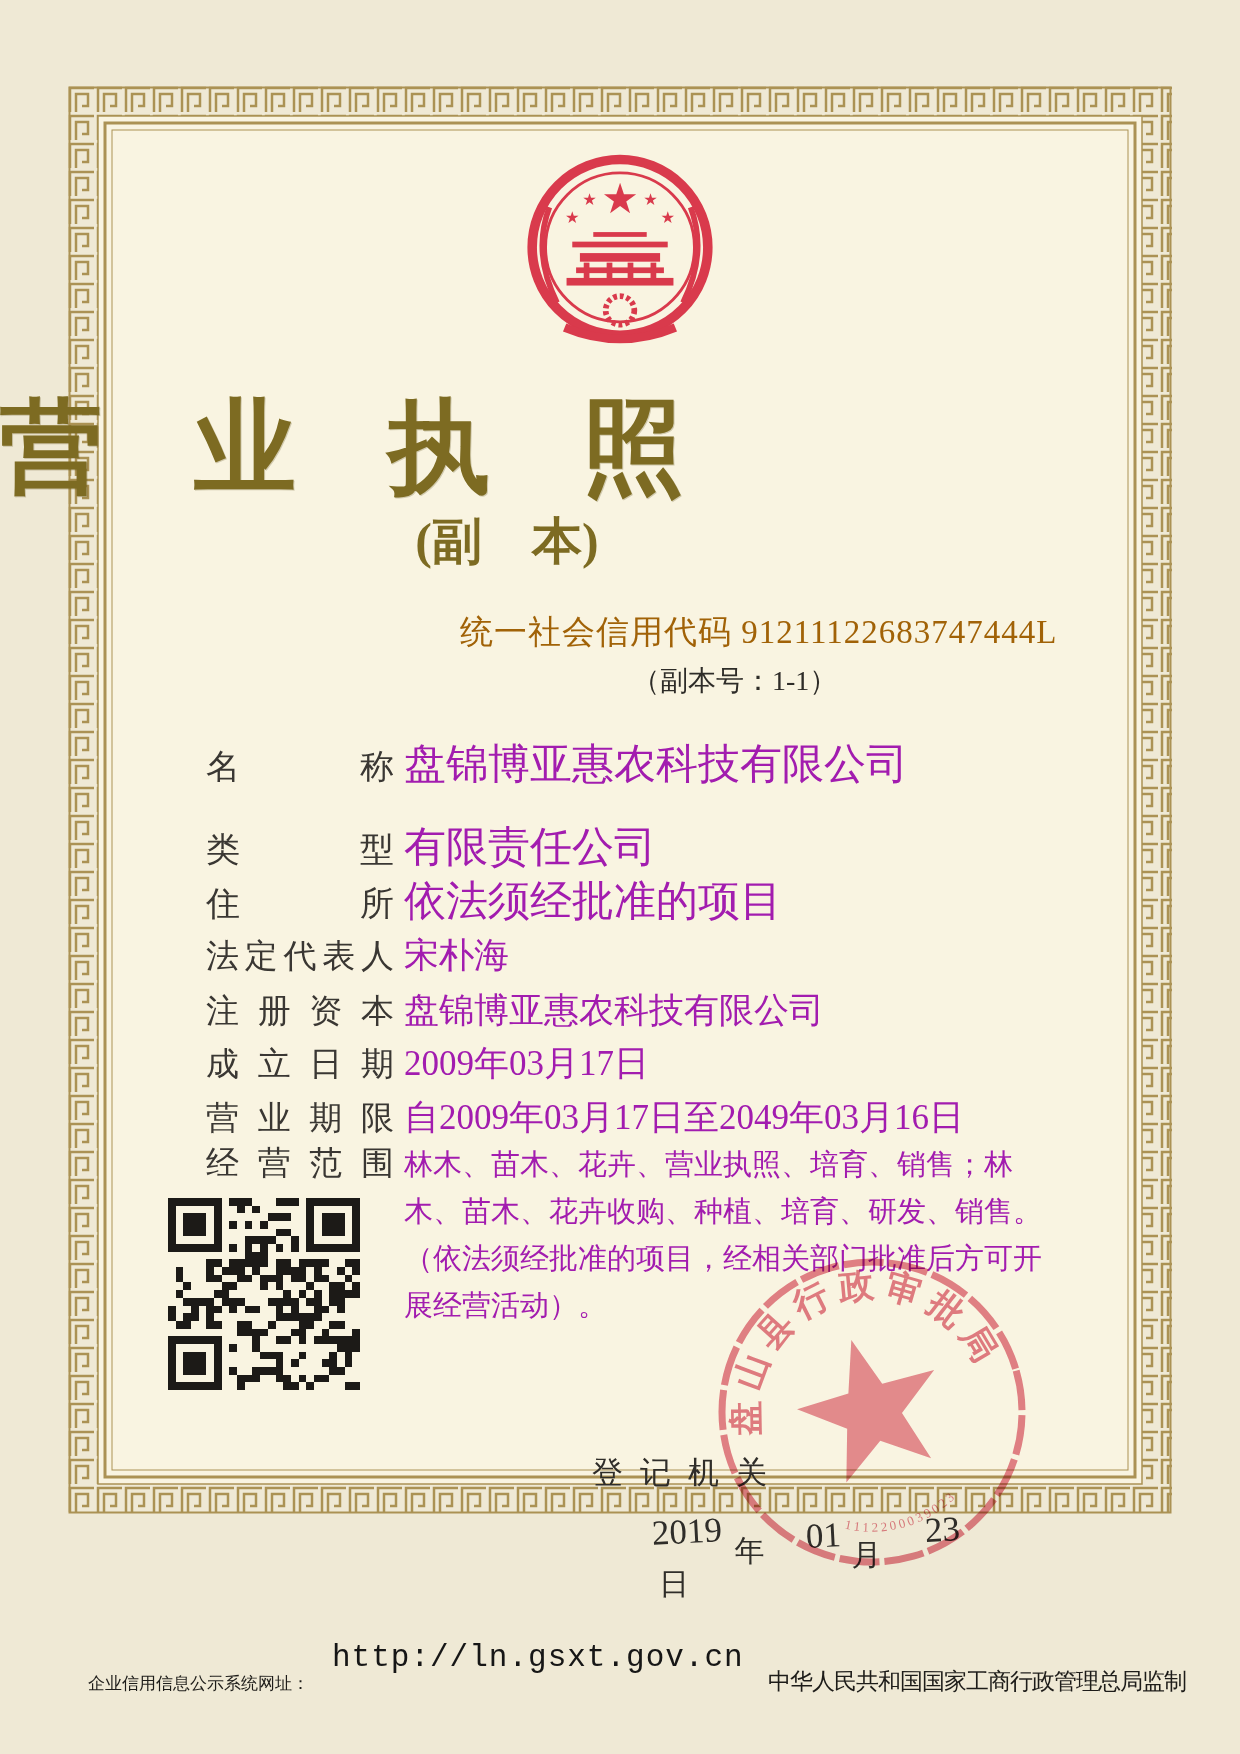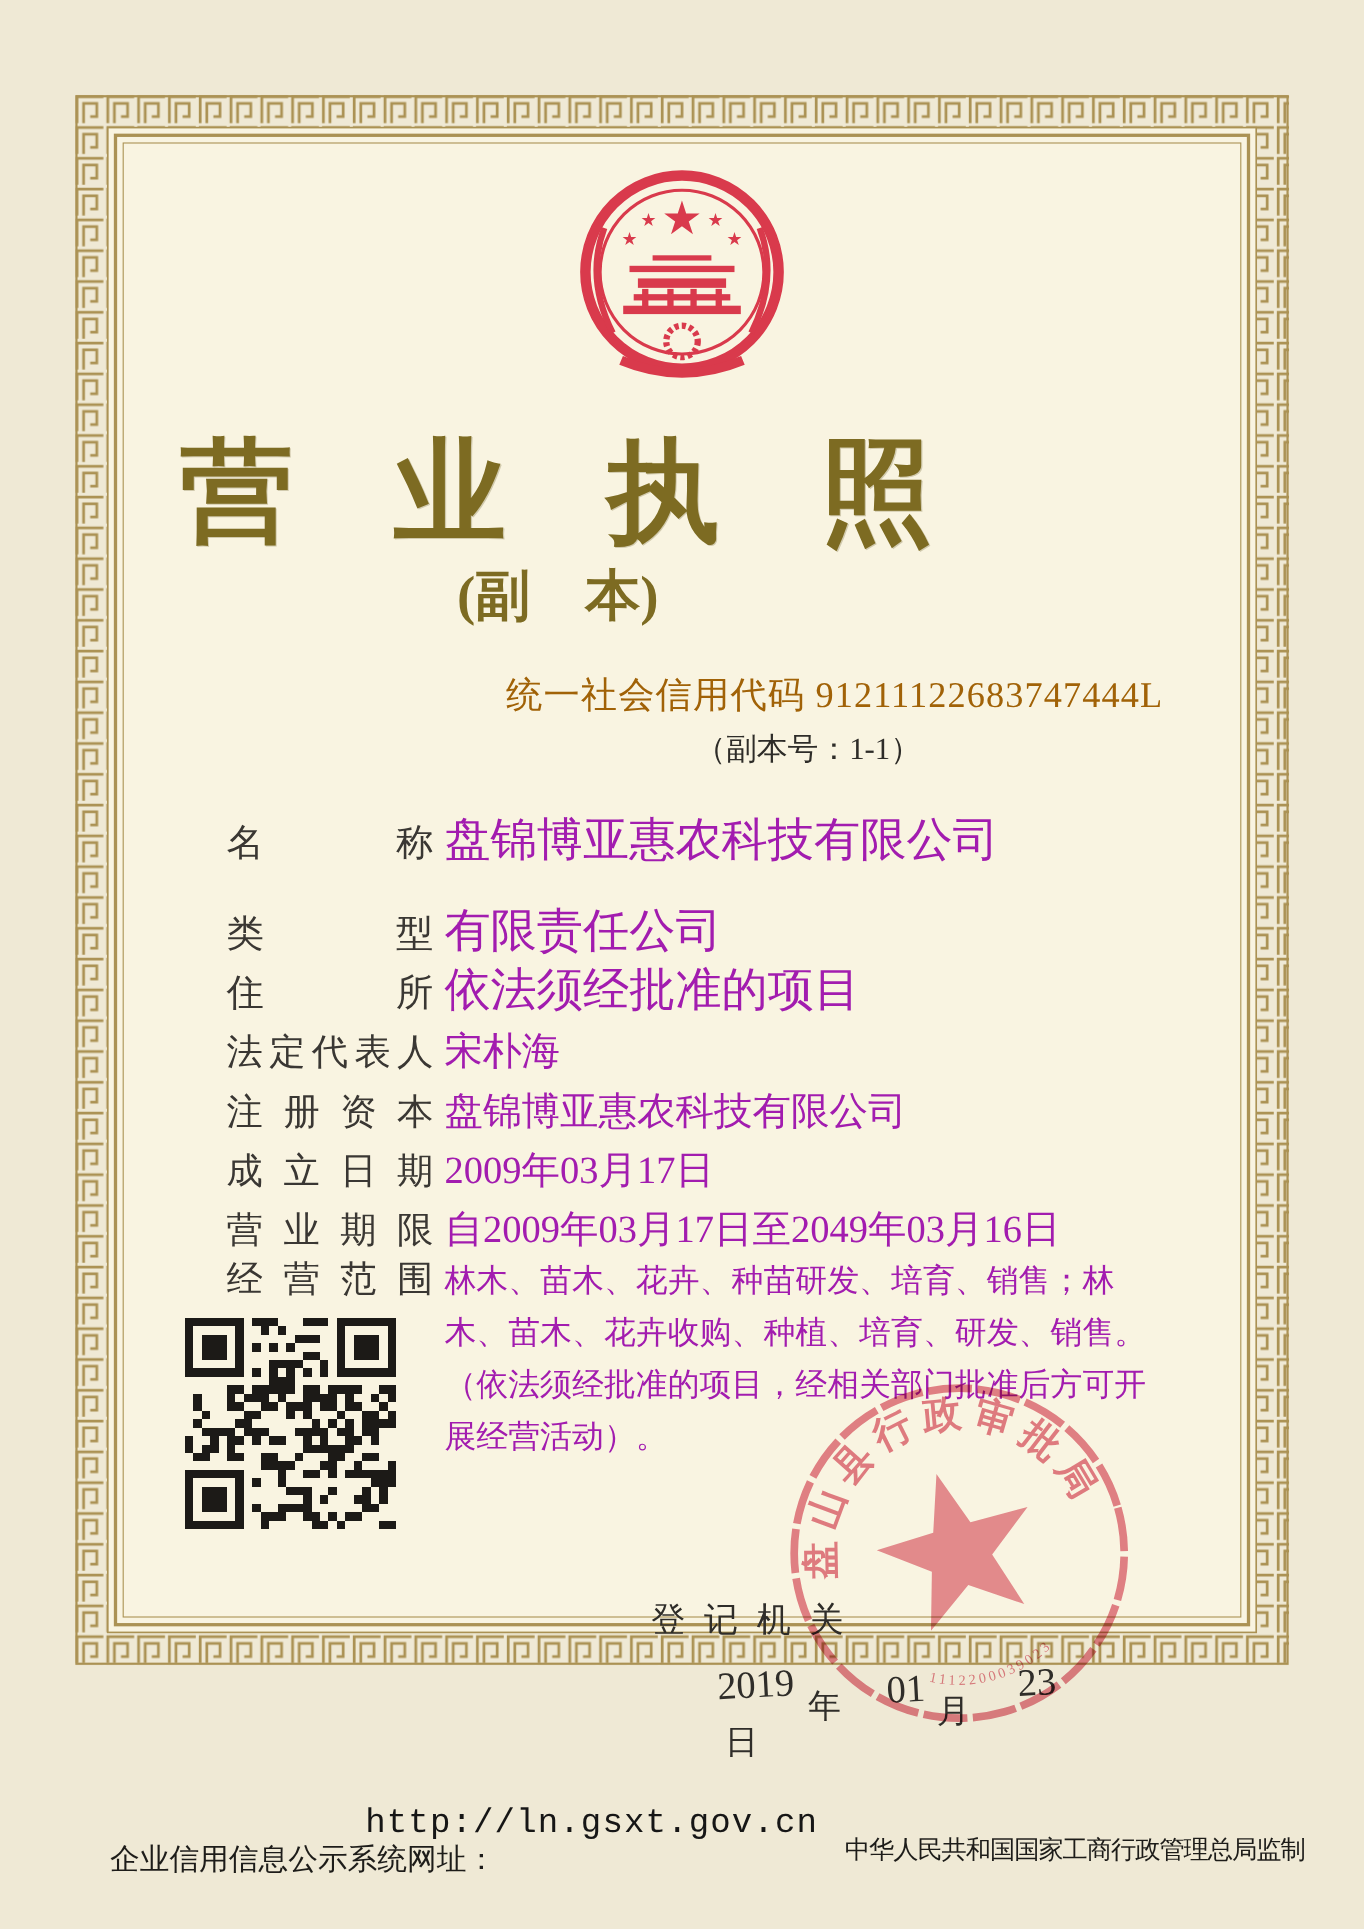--- a/index.html
+++ b/index.html
@@ -8,21 +8,21 @@
   .page{position:absolute;inset:0;}
   
   .frame{position:absolute;left:68px;top:86px;width:1104px;height:1428px;}
   
   .wm{position:absolute;left:0;width:1240px;text-align:center;white-space:nowrap;
       font-size:86px;font-weight:bold;letter-spacing:28px;color:rgba(205,188,138,0.14);
       pointer-events:none;user-select:none;}
   
   .emblem{position:absolute;left:524px;top:150px;width:192px;height:210px;}
   
-  .title{position:absolute;top:380px;left:0;width:1012px;display:flex;justify-content:center;}
+  .title{position:absolute;top:380px;left:0;width:1012px;display:flex;justify-content:flex-start;}
   .title span{font-size:102px;font-weight:bold;color:#7d6b22;letter-spacing:92px;margin-right:-92px;
               text-shadow:1px 1px 0 rgba(90,75,20,.25);}
   .subtitle{position:absolute;top:508px;left:0;width:1014px;text-align:center;
             font-size:50px;font-weight:bold;color:#7d6b22;}
   .credit{position:absolute;left:460px;top:610px;font-size:33px;color:#a16207;letter-spacing:1px;}
   .copynum{position:absolute;left:632px;top:662px;font-size:28px;color:#2e2c28;}
   
   .fields{position:absolute;left:206px;top:738px;width:870px;}
   .frow{display:flex;align-items:baseline;}
   .flabel{flex:0 0 188px;text-align:justify;text-align-last:justify;font-size:34px;color:#3a3733;}
@@ -38,21 +38,21 @@
   .notice{position:absolute;left:112px;top:1396px;width:505px;font-size:23px;line-height:35px;color:#3a3733;}
   .reg-label{position:absolute;left:592px;top:1452px;font-size:31px;letter-spacing:17px;color:#2f2d29;}
   .dateline{position:absolute;left:652px;top:1508px;width:330px;z-index:2;font-size:30px;color:#2f2d29;}
   .dateline .num{font-size:35px;display:inline-block;position:relative;transform:rotate(-3deg);}
   .dateline .unit{display:inline-block;position:relative;}
   .d-y{top:4px}.u-y{top:22px;margin-left:5px}.d-m{top:8px;margin-left:34px}.u-m{top:26px;margin-left:3px}
   .d-d{top:2px;margin-left:36px}.u-d{top:14px;margin-left:7px}
   .seal{position:absolute;left:700px;top:1240px;width:344px;height:344px;
         transform:rotate(-16deg);mix-blend-mode:multiply;opacity:.85;z-index:3;}
   
-  .f-weblabel{position:absolute;left:100px;top:1672px;font-size:27px;color:#1d1c19;}
+  .f-weblabel{position:absolute;left:88px;top:1672px;font-size:17px;color:#1d1c19;}
   .f-url{position:absolute;left:332px;top:1640px;font-size:31px;letter-spacing:1px;
          font-family:"Liberation Mono","DejaVu Sans Mono",monospace;color:#161616;}
   .f-issuer{position:absolute;left:768px;top:1666px;font-size:23px;letter-spacing:-1px;color:#1d1c19;}
 </style>
 </head>
 <body>
 
 <div class="page">
 
   <div class="wm" style="top:180px">GJGSZJJZ</div>
@@ -136,21 +136,21 @@
     <div class="frow mid mb-f">
       <div class="flabel">成立日期</div>
       <div class="fvalue">2009年03月17日</div>
     </div>
     <div class="frow mid mb-g">
       <div class="flabel">营业期限</div>
       <div class="fvalue">自2009年03月17日至2049年03月16日</div>
     </div>
     <div class="frow scope">
       <div class="flabel">经营范围</div>
-      <div class="fvalue">林木、苗木、花卉、种苗研发、培育、销售；林木、苗木、花卉收购、种植、培育、研发、销售。（依法须经批准的项目，经相关部门批准后方可开展经营活动）。</div>
+      <div class="fvalue">林木、苗木、花卉、营业执照、培育、销售；林木、苗木、花卉收购、种植、培育、研发、销售。（依法须经批准的项目，经相关部门批准后方可开展经营活动）。</div>
     </div>
   </div>
 
   <div class="qr">
     <svg viewBox="0 0 25 25" width="192" height="192" shape-rendering="crispEdges" xmlns="http://www.w3.org/2000/svg">
         <rect x="0" y="0" width="1" height="1" fill="#1c1a17"></rect>
         <rect x="1" y="0" width="1" height="1" fill="#1c1a17"></rect>
         <rect x="2" y="0" width="1" height="1" fill="#1c1a17"></rect>
         <rect x="3" y="0" width="1" height="1" fill="#1c1a17"></rect>
         <rect x="4" y="0" width="1" height="1" fill="#1c1a17"></rect>

